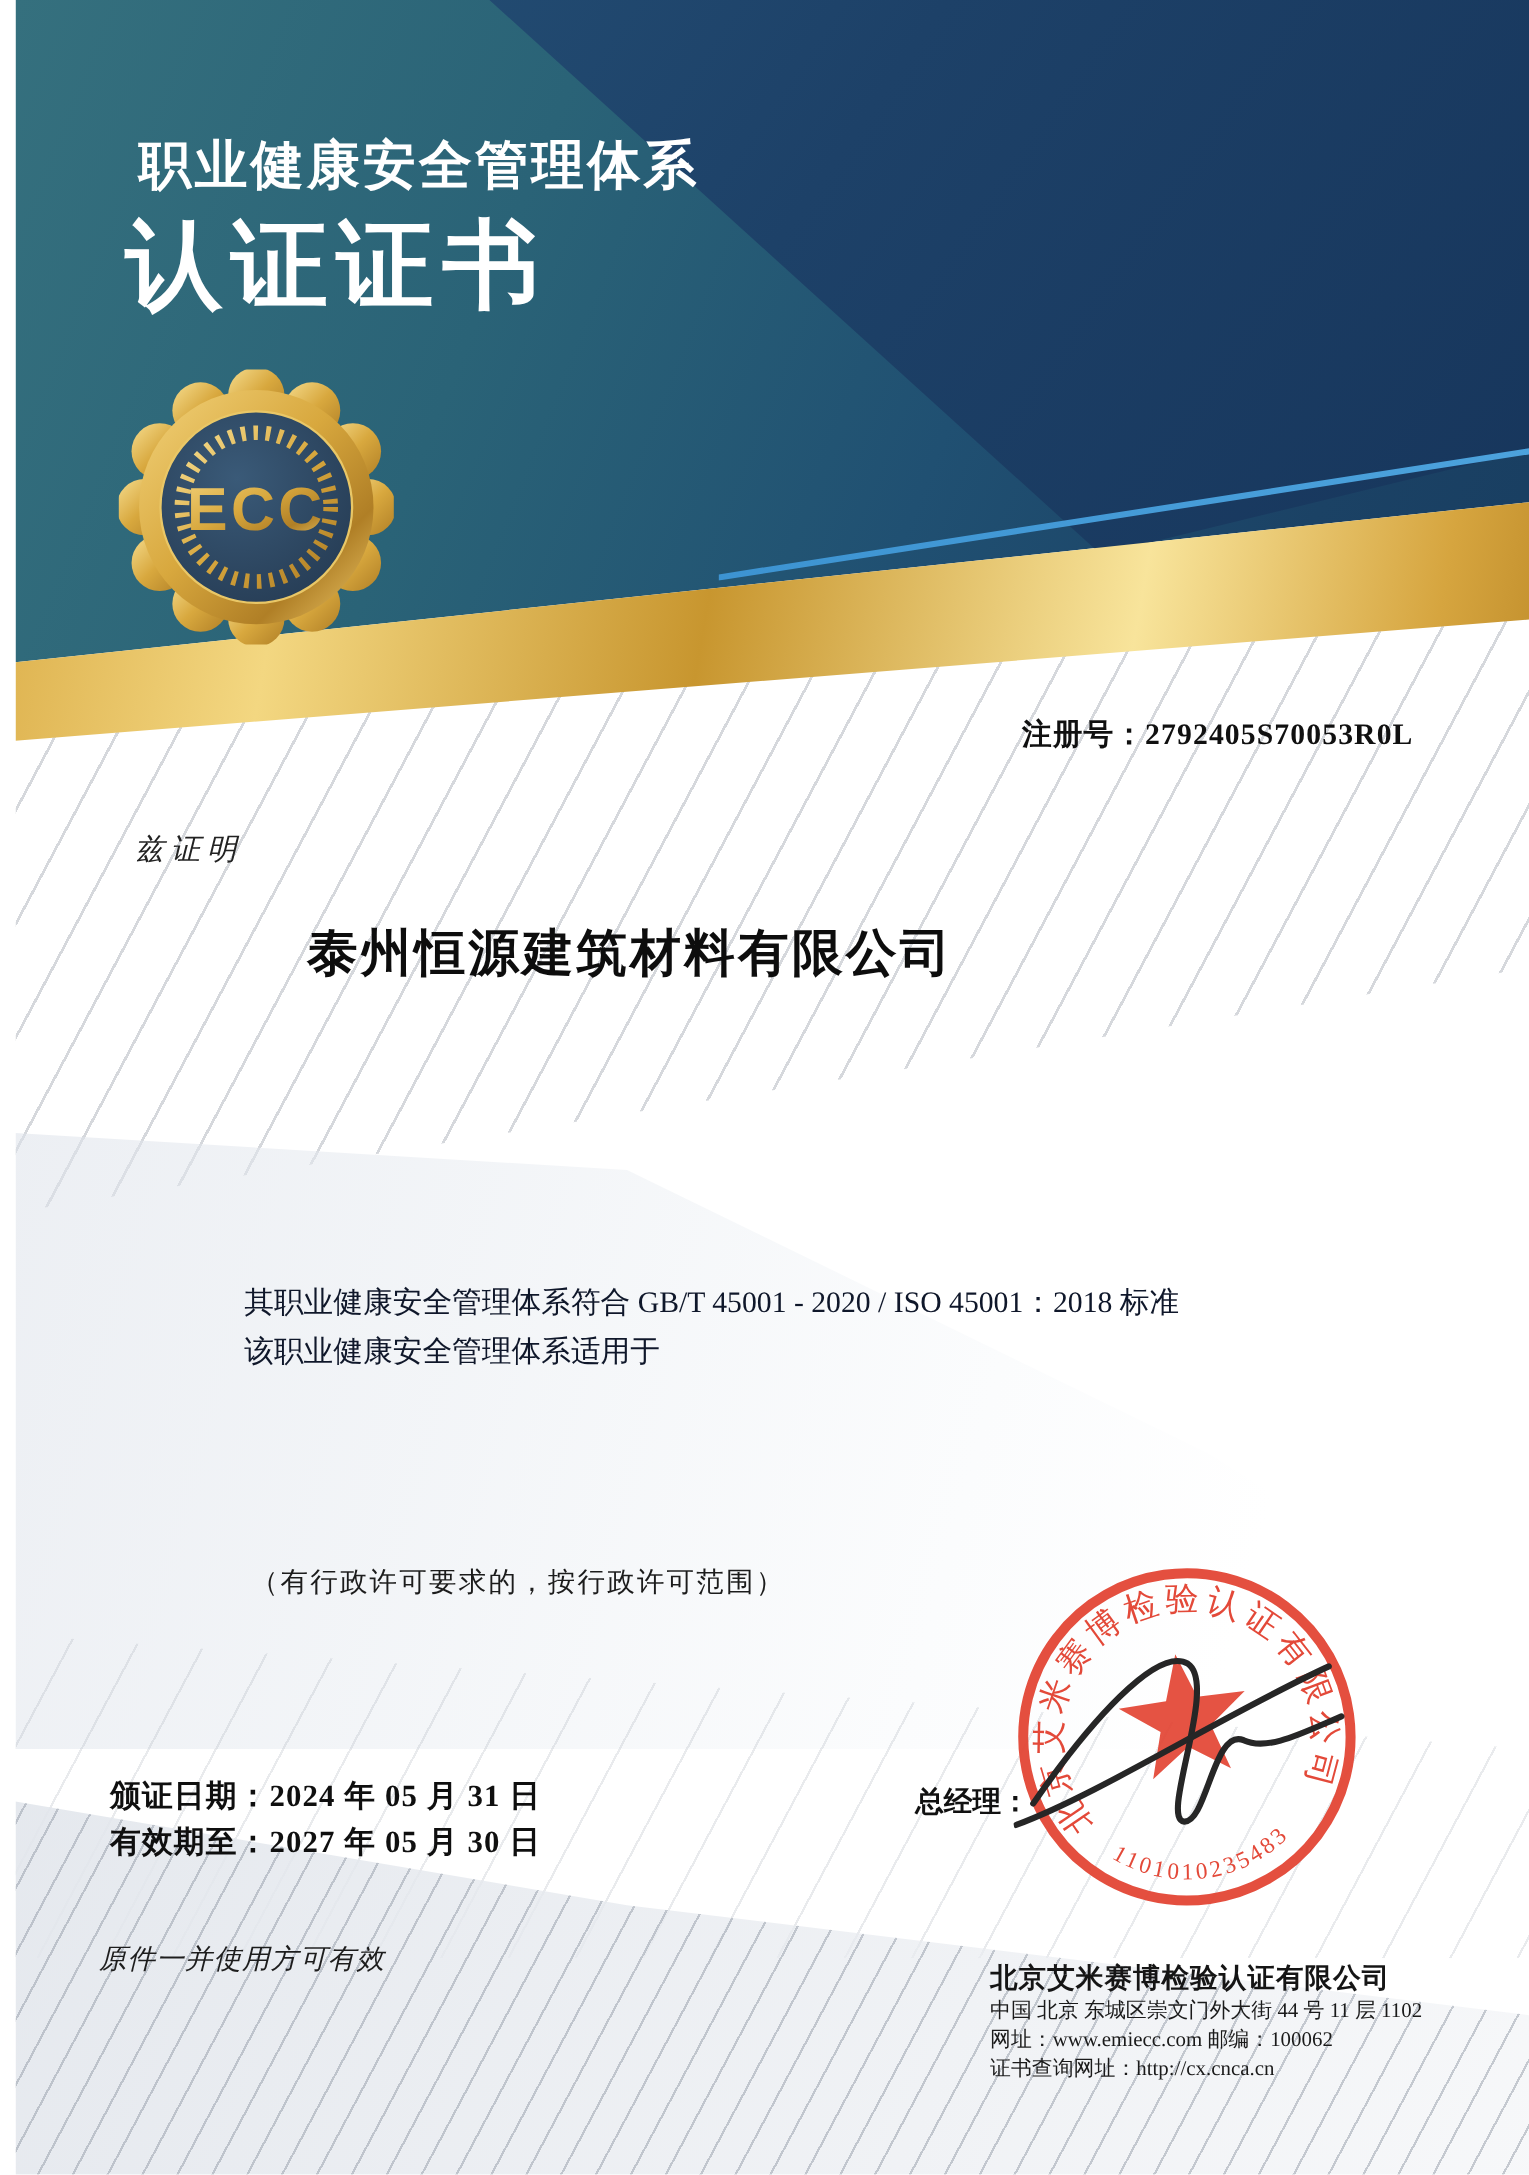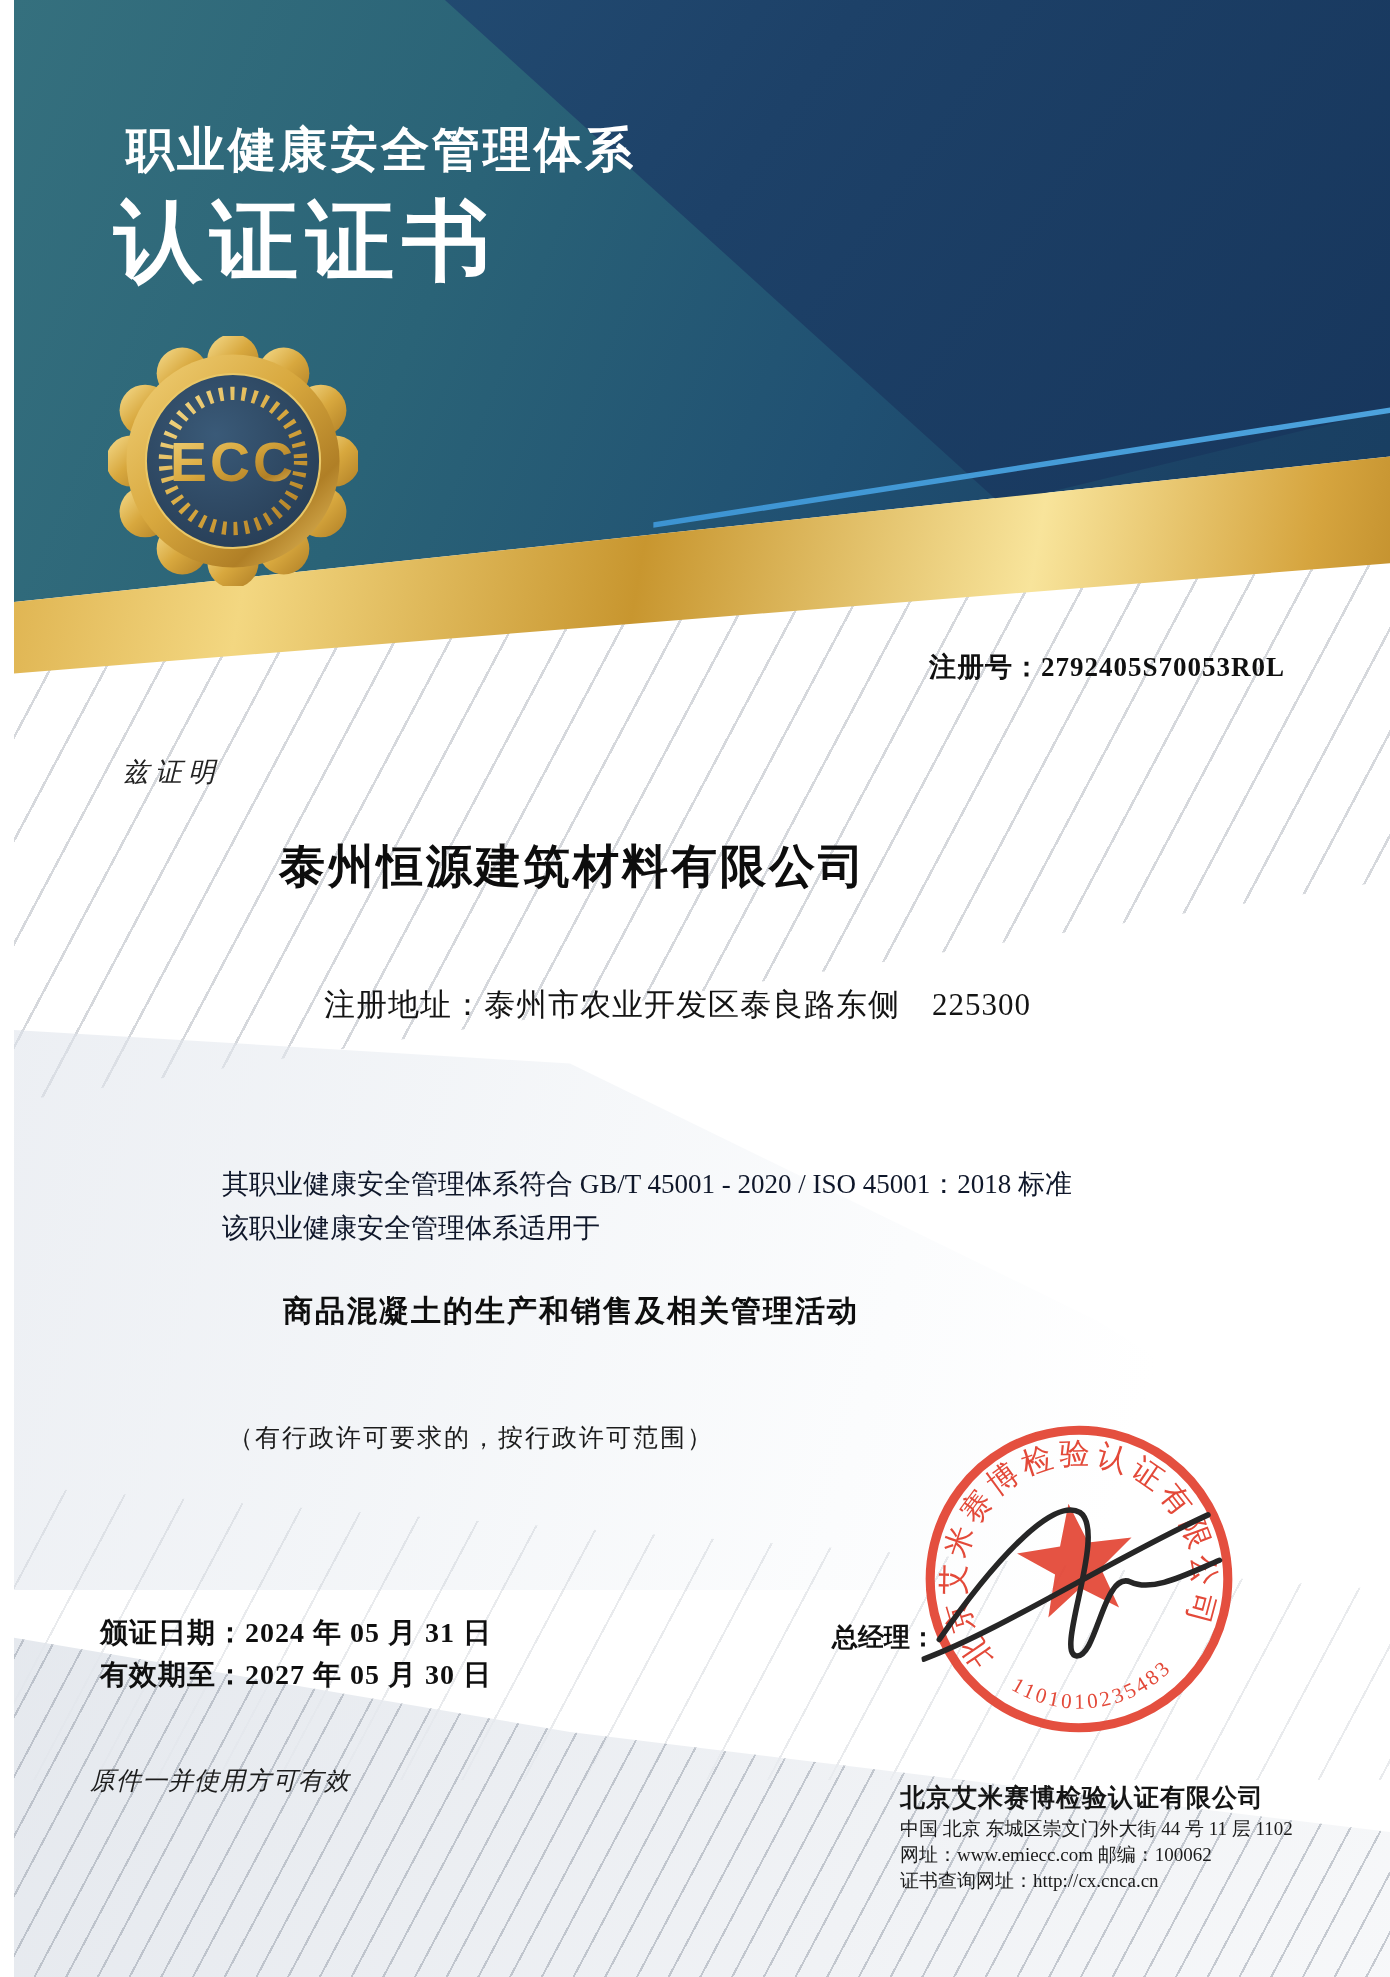--- a/index.html
+++ b/index.html
@@ -153,24 +153,22 @@
       <circle cx="122" cy="122" r="85" fill="none" stroke="#e9c767" stroke-width="2"></circle>
       <circle cx="122" cy="122" r="66" fill="none" stroke="url(#goldA)" stroke-width="13" stroke-dasharray="4 7"></circle>
       <text x="122" y="142" text-anchor="middle" font-family="Liberation Sans, DejaVu Sans, sans-serif" font-size="54" font-weight="bold" letter-spacing="3" fill="url(#goldB)">ECC</text>
     </svg>
   </div>
 
   <div class="abs txt reg-line">注册号：2792405S70053R0L</div>
 
   <div class="abs txt certify-intro">兹证明</div>
   <div class="abs txt company-name">泰州恒源建筑材料有限公司</div>
-  <div class="abs txt addr addr1">注册地址：泰州市农业开发区泰良路东侧　225300</div>
   <div class="abs txt std std1">其职业健康安全管理体系符合 GB/T 45001 - 2020 / ISO 45001：2018 标准</div>
   <div class="abs txt std std2">该职业健康安全管理体系适用于</div>
-  <div class="abs txt scope">商品混凝土的生产和销售及相关管理活动</div>
   <div class="abs txt scope-note">（有行政许可要求的，按行政许可范围）</div>
 
   <div class="abs txt date-line date1">颁证日期：2024 年 05 月 31 日</div>
   <div class="abs txt date-line date2">有效期至：2027 年 05 月 30 日</div>
 
   <div class="abs txt manager-label">总经理：</div>
 
   <svg class="abs seal-wrap" viewBox="0 0 330 330">
     <defs>
       <path id="arcTop" d="M 71.6 230.4 A 114 114 0 1 1 258.4 230.4" fill="none"></path>

